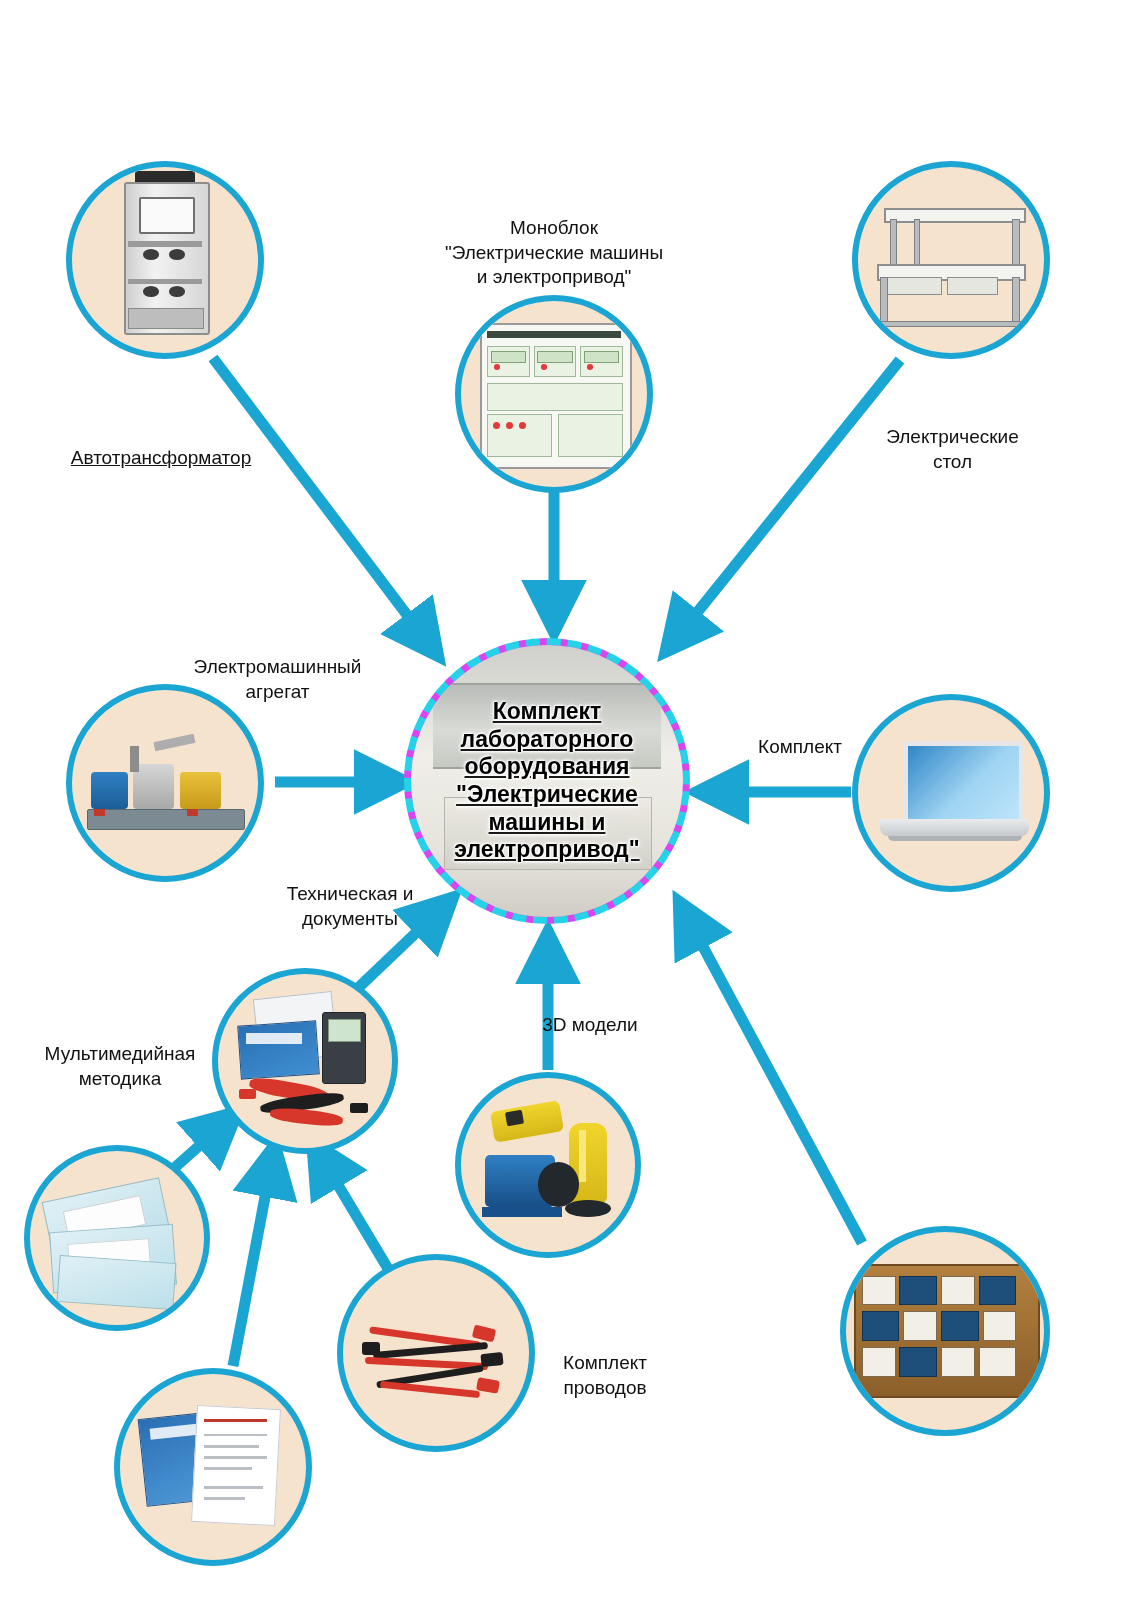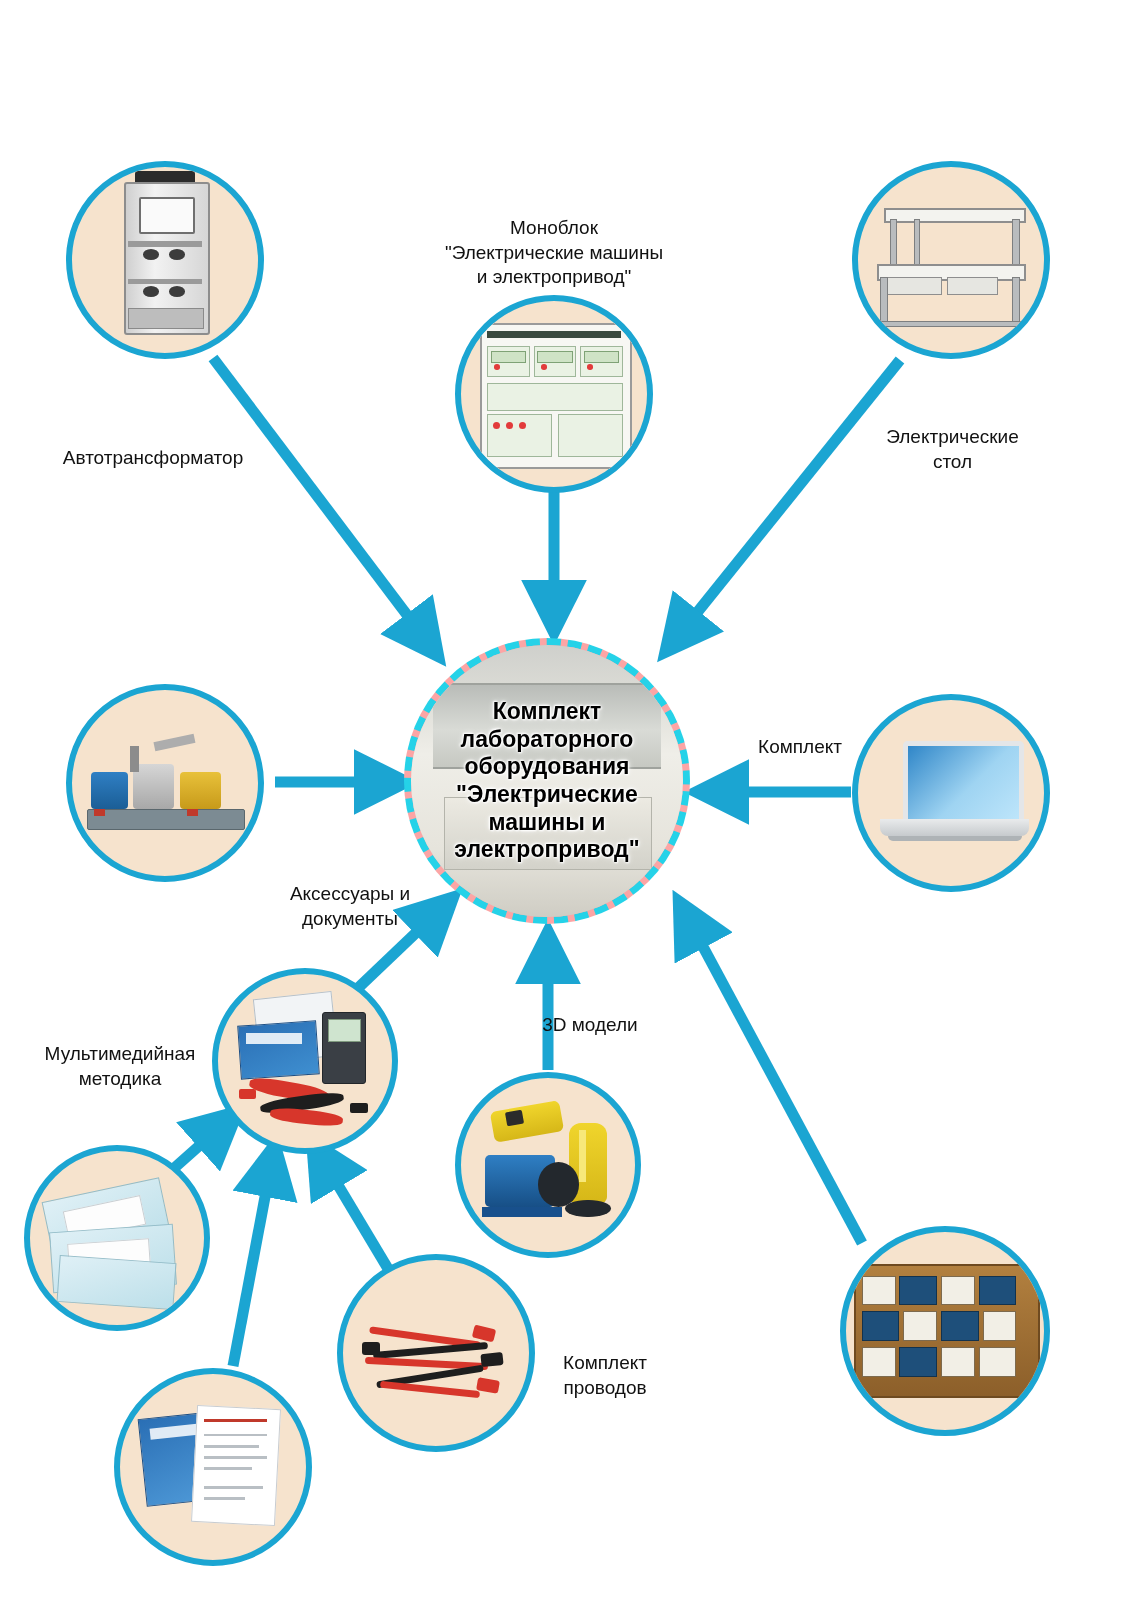--- a/index.html
+++ b/index.html
@@ -41,25 +41,26 @@
   
   #center-node {
     position: absolute;
     left: 404px;
     top: 638px;
     width: 286px;
     height: 286px;
     border-radius: 50%;
     box-sizing: border-box;
     border: 7px dashed #25d2e8;
-    background: #fca5a5;
+    background: #d946ef;
     overflow: hidden;
     display: flex;
     align-items: center;
     justify-content: center;
+    text-decoration: underline;
   }
   #center-node .centerphoto {
     position: absolute;
     left: 0; top: 0; right: 0; bottom: 0;
     background:
       linear-gradient(180deg, #cfd0cc 0%, #dcdcd6 18%, #efeee8 40%, #e6e4dc 75%, #cfcdc4 100%);
   }
   #center-node .centerphoto::before {
     content: "";
     position: absolute;
@@ -199,21 +200,21 @@
       <div class="abs at-dial"></div>
       <div class="abs at-strip" style="top:40%;"></div>
       <div class="abs at-strip" style="top:60%;"></div>
       <div class="abs at-knob" style="left:38%; top:44%;"></div>
       <div class="abs at-knob" style="left:52%; top:44%;"></div>
       <div class="abs at-knob" style="left:38%; top:64%;"></div>
       <div class="abs at-knob" style="left:52%; top:64%;"></div>
       <div class="abs" style="left:30%; top:76%; width:40%; height:10%; background:#bdbdbd; border:1px solid #8a8a8a;"></div>
     </div>
   </div>
-  <div class="label" style="left:28px; top:446px; width:250px;">Автотрансформатор</div>
+  <div class="label" style="left:36px; top:446px; width:250px;text-decoration:underline;">Автотрансформатор</div>
 
   <div class="node" style="left:455px; top:295px; width:198px; height:198px;">
     <div class="art">
       <div class="abs mb-panel"></div>
       <div class="abs mb-dark" style="left:14%; top:16%; width:72%; height:4%;"></div>
       <div class="abs mb-row" style="left:14%; top:24%; width:22%; height:16%;"></div>
       <div class="abs mb-row" style="left:39%; top:24%; width:22%; height:16%;"></div>
       <div class="abs mb-row" style="left:64%; top:24%; width:22%; height:16%;"></div>
       <div class="abs mb-chip" style="left:16%; top:27%; width:18%; height:5%;"></div>
       <div class="abs mb-chip" style="left:41%; top:27%; width:18%; height:5%;"></div>
@@ -255,20 +256,22 @@
       <div class="abs ag-base"></div>
       <div class="abs ag-motor-blue" style="left:10%; top:44%; width:20%; height:20%;"></div>
       <div class="abs ag-motor-gray" style="left:33%; top:40%; width:22%; height:24%;"></div>
       <div class="abs ag-motor-yellow" style="left:58%; top:44%; width:22%; height:20%;"></div>
       <div class="abs" style="left:31%; top:30%; width:5%; height:14%; background:#8c8c8c;"></div>
       <div class="abs ag-red" style="left:12%; top:64%; width:6%; height:4%;"></div>
       <div class="abs ag-red" style="left:62%; top:64%; width:6%; height:4%;"></div>
       <div class="abs" style="left:44%; top:26%; width:22%; height:5%; background:#adadad; transform:rotate(-12deg);"></div>
     </div>
   </div>
+  <div class="label" style="left:160px; top:655px; width:235px;">Электромашинный
+агрегат</div>
 
   <div class="node" style="left:852px; top:694px; width:198px; height:198px;">
     <div class="art">
       <div class="abs lt-screen" style="left:24%; top:22%; width:60%; height:42%;"></div>
       <div class="abs lt-base" style="left:12%; top:64%; width:80%; height:9%;"></div>
       <div class="abs" style="left:16%; top:73%; width:72%; height:3%; background:#aeb3b6; border-radius:0 0 6px 6px;"></div>
     </div>
   </div>
   <div class="label" style="left:740px; top:735px; width:120px;">Комплект</div>
 
@@ -279,21 +282,21 @@
       <div class="abs" style="left:16%; top:34%; width:32%; height:6%; background:#ffffff; opacity:.85;"></div>
       <div class="abs ac-meter" style="left:60%; top:22%; width:24%; height:40%;"></div>
       <div class="abs ac-meter-scr" style="left:63%; top:26%; width:18%; height:12%;"></div>
       <div class="abs wire-red" style="left:18%; top:62%; width:46%; height:9%; transform:rotate(10deg);"></div>
       <div class="abs wire-black" style="left:24%; top:70%; width:48%; height:8%; transform:rotate(-8deg);"></div>
       <div class="abs wire-red" style="left:30%; top:78%; width:42%; height:8%; transform:rotate(6deg);"></div>
       <div class="abs" style="left:12%; top:66%; width:10%; height:6%; background:#d7362b; border-radius:2px;"></div>
       <div class="abs" style="left:76%; top:74%; width:10%; height:6%; background:#1e1e1e; border-radius:2px;"></div>
     </div>
   </div>
-  <div class="label" style="left:240px; top:882px; width:220px;">Аксессуары и
+  <div class="label" style="left:240px; top:882px; width:220px;">Техническая и
 документы</div>
 
   <div class="node" style="left:24px; top:1145px; width:186px; height:186px;">
     <div class="art">
       <div class="abs md-sleeve" style="left:10%; top:22%; width:68%; height:36%; transform:rotate(-12deg);"></div>
       <div class="abs md-label" style="left:20%; top:30%; width:44%; height:16%; transform:rotate(-12deg);"></div>
       <div class="abs md-sleeve" style="left:12%; top:44%; width:70%; height:34%; transform:rotate(-4deg);"></div>
       <div class="abs md-label" style="left:22%; top:52%; width:46%; height:15%; transform:rotate(-4deg);"></div>
       <div class="abs md-sleeve" style="left:16%; top:62%; width:66%; height:26%; transform:rotate(4deg);"></div>
     </div>

